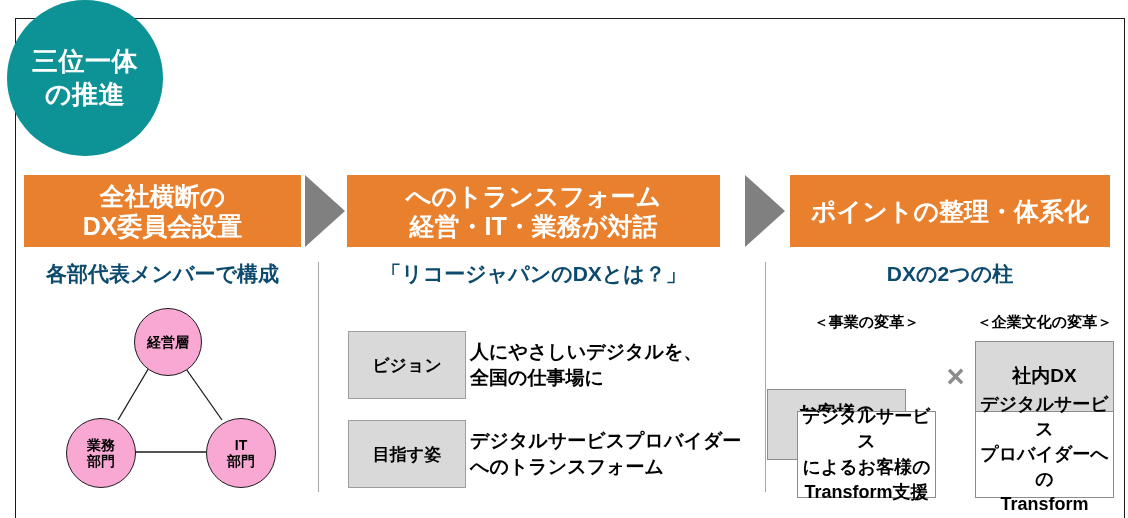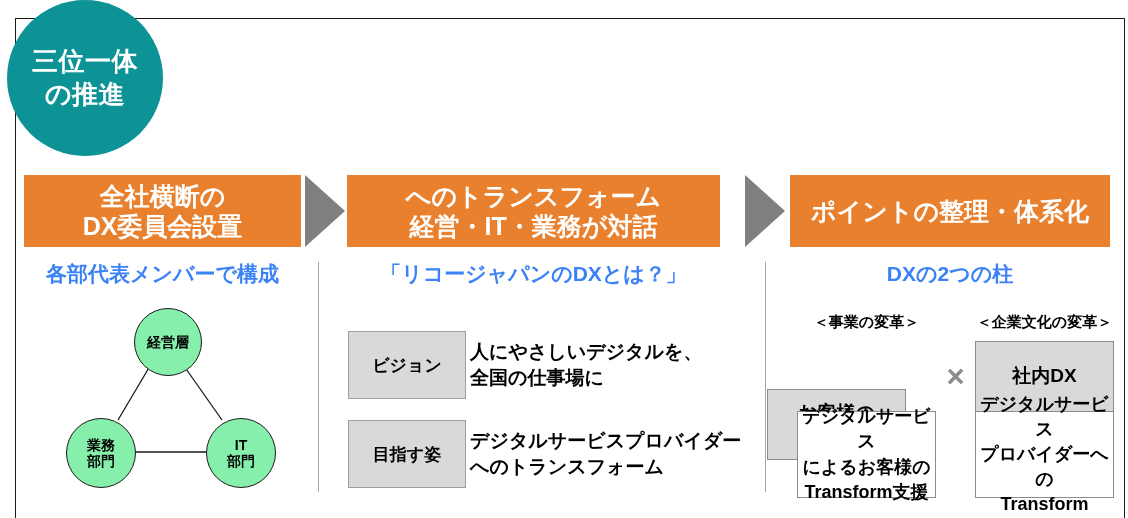--- a/index.html
+++ b/index.html
@@ -26,30 +26,30 @@
 
   .arrow{position:absolute;top:175px;width:40px;height:72px;}
   #arr1{left:305px;}
   #arr2{left:745px;}
 
   
   .vdiv{position:absolute;top:262px;width:1px;height:230px;background:#a6a6a6;}
   #vd1{left:318px;} #vd2{left:765px;}
 
   
-  .subttl{position:absolute;font-weight:700;text-align:center;color:#3b82f6;}
+  .subttl{position:absolute;font-weight:700;text-align:center;color:#0c4a6e;}
   #sub1{left:24px;top:260px;width:277px;font-size:21px;}
   #sub2{left:347px;top:260px;width:373px;font-size:21px;}
   #sub3{left:790px;top:260px;width:320px;font-size:21px;}
 
   
   #tri{position:absolute;left:24px;top:290px;width:290px;height:215px;}
   #tri svg{position:absolute;left:0;top:0;}
   .node{position:absolute;border:1.3px solid #1a1a1a;border-radius:50%;
-        background:#86efac;display:flex;align-items:center;justify-content:center;
+        background:#f9a8d4;display:flex;align-items:center;justify-content:center;
         text-align:center;font-size:14px;font-weight:600;line-height:1.15;}
   #n-top{left:110px;top:18px;width:66px;height:66px;}
   #n-left{left:42px;top:128px;width:68px;height:68px;}
   #n-right{left:182px;top:128px;width:68px;height:68px;}
 
   
   .row2{position:absolute;display:flex;align-items:center;}
   #row2a{left:348px;top:331px;}
   #row2b{left:348px;top:420px;}
   .tag{width:118px;height:68px;background:#d9d9d9;border:1px solid #9e9e9e;

